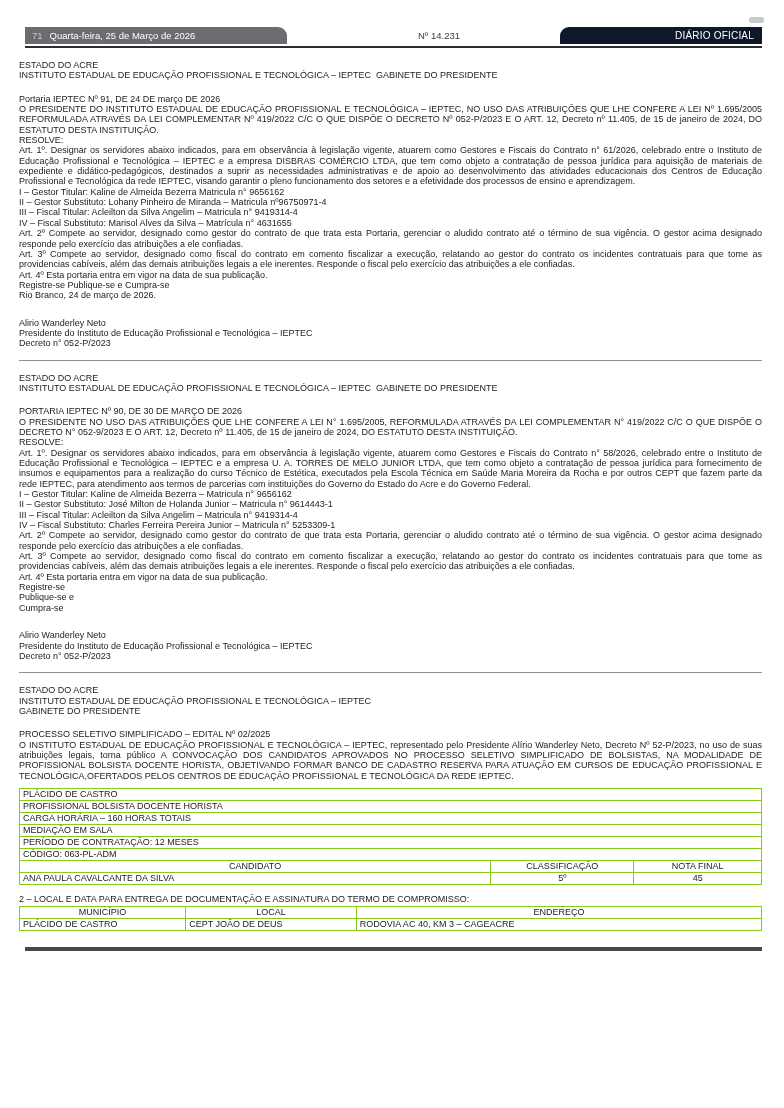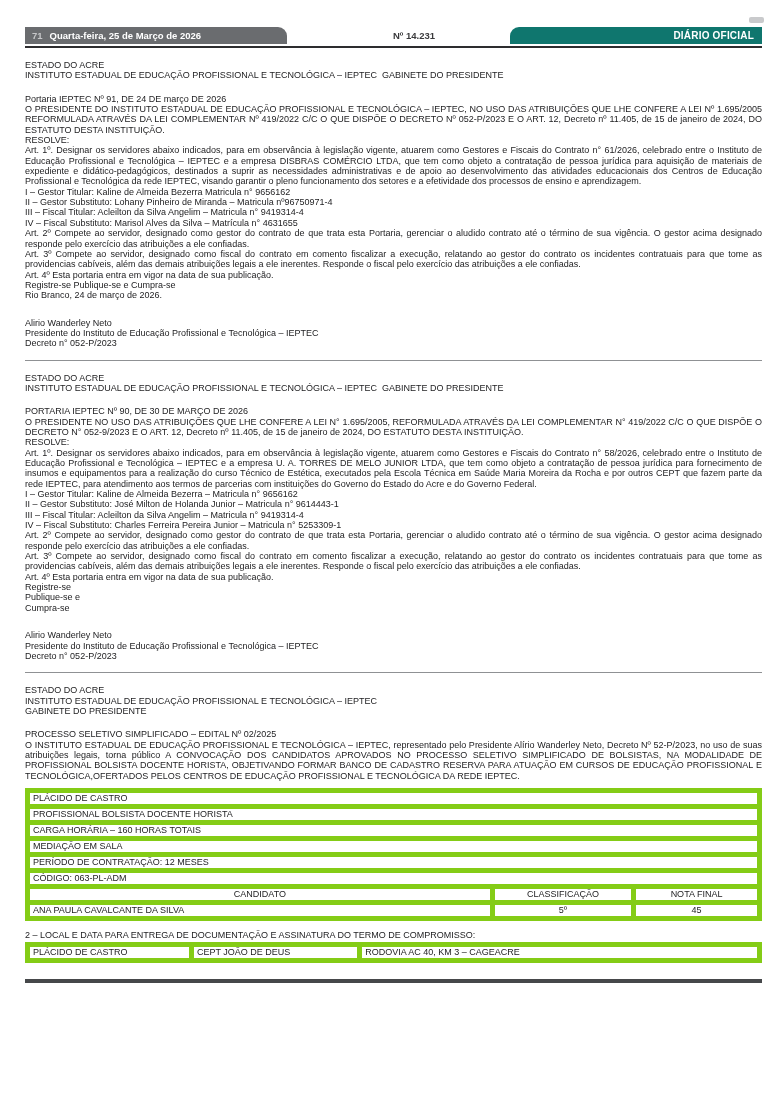--- a/index.html
+++ b/index.html
@@ -4,48 +4,48 @@
 <style>
   html,body{margin:0;padding:0;}
   body{
     width:784px;height:1108px;overflow:hidden;background:#ffffff;
     font-family:"Liberation Sans", sans-serif;color:#1c1c1e;
     -webkit-font-smoothing:antialiased;
   }
   
   .masthead{
     margin:27px 22px 0 25px;height:17px;display:flex;align-items:stretch;position:relative;
-    font-weight:bold;
+    font-weight:normal;
   }
   .mh-left{
     width:262px;background:#6a6c6f;border-radius:0 9px 0 0;color:#ffffff;
     font-size:9.5px;display:flex;align-items:center;padding-left:7px;box-sizing:border-box;gap:7px;
     white-space:nowrap;
   }
   .mh-pagenum{color:#c6c7c9;}
   .mh-center{flex:1;display:flex;align-items:center;justify-content:center;
     font-size:9.5px;color:#3a3a3c;padding-left:31px;}
   .mh-right{
-    width:252px;background:#0f766e;border-radius:9px 0 0 0;color:#ffffff;
+    width:202px;background:#0f172a;border-radius:9px 0 0 0;color:#ffffff;
     font-size:10px;display:flex;align-items:center;justify-content:flex-end;
     padding-right:8px;box-sizing:border-box;letter-spacing:.2px;
   }
   .mh-artifact{position:absolute;right:-2px;top:-10px;width:15px;height:6px;background:#c9cacc;border-radius:2px;}
   .mh-rule{margin:2px 22px 0 25px;border-top:2px solid #2d2d2f;height:0;}
   
-  .content{padding:0 22px 0 25px;font-size:9px;line-height:10.35px;}
+  .content{padding:0 22px 0 19px;font-size:9px;line-height:10.35px;}
   .p{margin:0;text-align:justify;}
   .line{margin:0;white-space:pre-wrap;}
   .sec-start{margin-top:12px;}
   .doc-title{margin-top:13px;}
   .sig{margin-top:17px;}
   .divider{border-top:1px solid #8f9194;height:0;margin:11px 0 12px 0;}
   
   .tbl{width:100%;border-collapse:collapse;table-layout:fixed;font-size:9px;margin-top:7px;}
-  .tbl td{border:5px solid #84cc16;padding:0 3px;height:11px;line-height:11px;
+  .tbl td{border:1px solid #84cc16;padding:0 3px;height:11px;line-height:11px;
     overflow:hidden;white-space:nowrap;}
   .tbl .tc{text-align:center;}
   .item2{margin-top:9px;}
   .tbl2{margin-top:2px;}
   .bottom-bar{margin:16px 22px 0 25px;height:4px;background:#46484a;}
 </style>
 </head>
 <body>
 
 <header class="masthead">
@@ -156,20 +156,25 @@
     <p class="line item2">2 – LOCAL E DATA PARA ENTREGA DE DOCUMENTAÇÃO E ASSINATURA DO TERMO DE COMPROMISSO:</p>
 
     <table class="tbl tbl2">
       <colgroup>
           <col style="width:22.4%">
           <col style="width:23.0%">
           <col style="width:54.6%">
         </colgroup>
       <tbody>
         <tr>
+          <td class="tc">MUNICÍPIO</td>
+          <td class="tc">LOCAL</td>
+          <td class="tc">ENDEREÇO</td>
+        </tr>
+        <tr>
           <td>PLÁCIDO DE CASTRO</td>
           <td>CEPT JOÃO DE DEUS</td>
           <td>RODOVIA AC 40, KM 3 – CAGEACRE</td>
         </tr>
       </tbody>
     </table>
   </section>
 
 </main>
 

